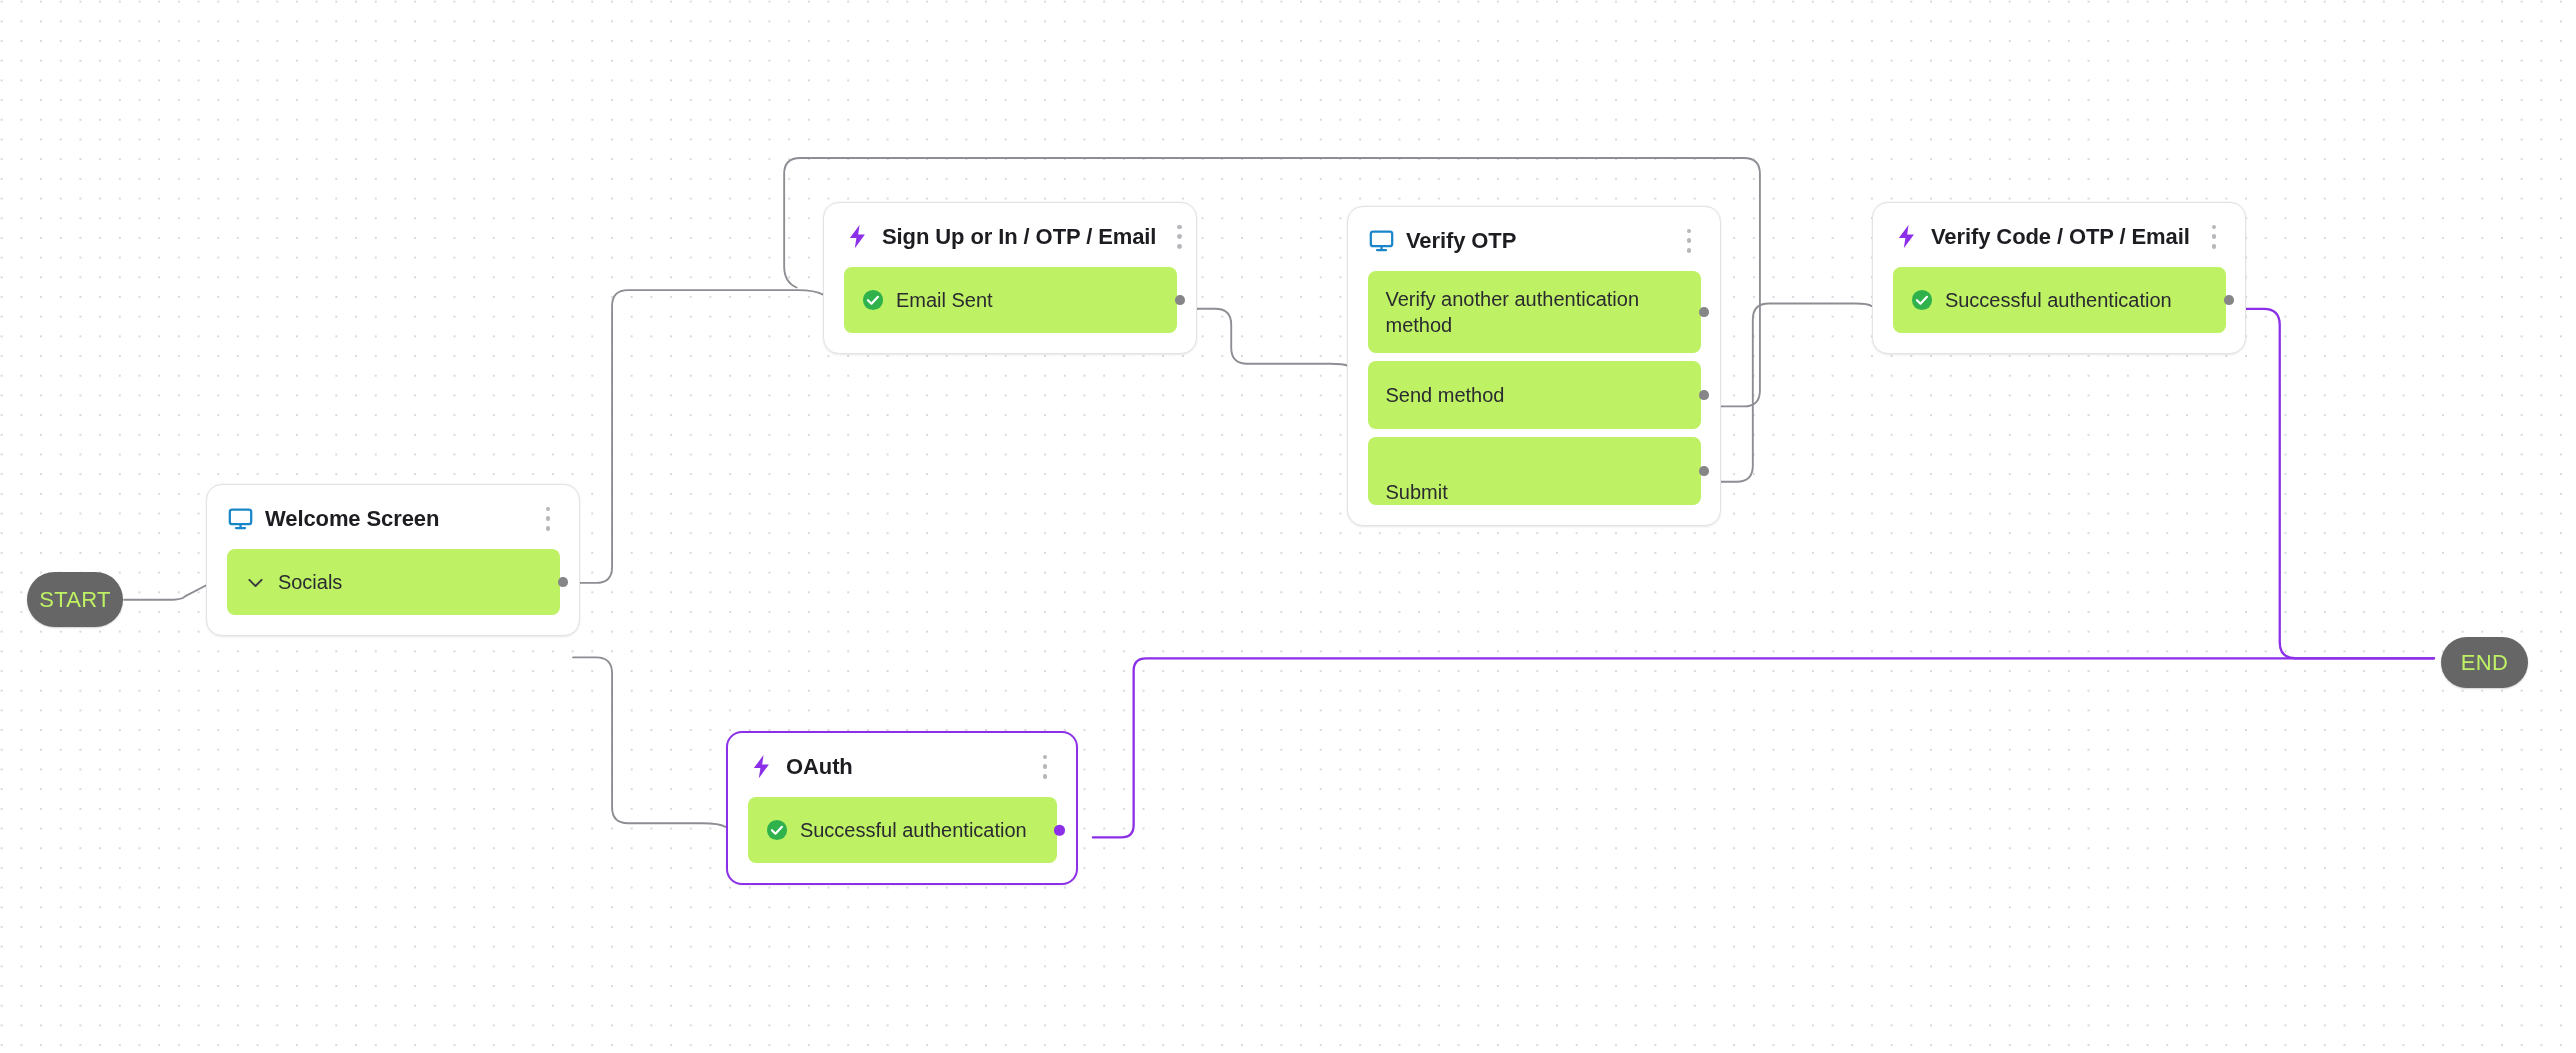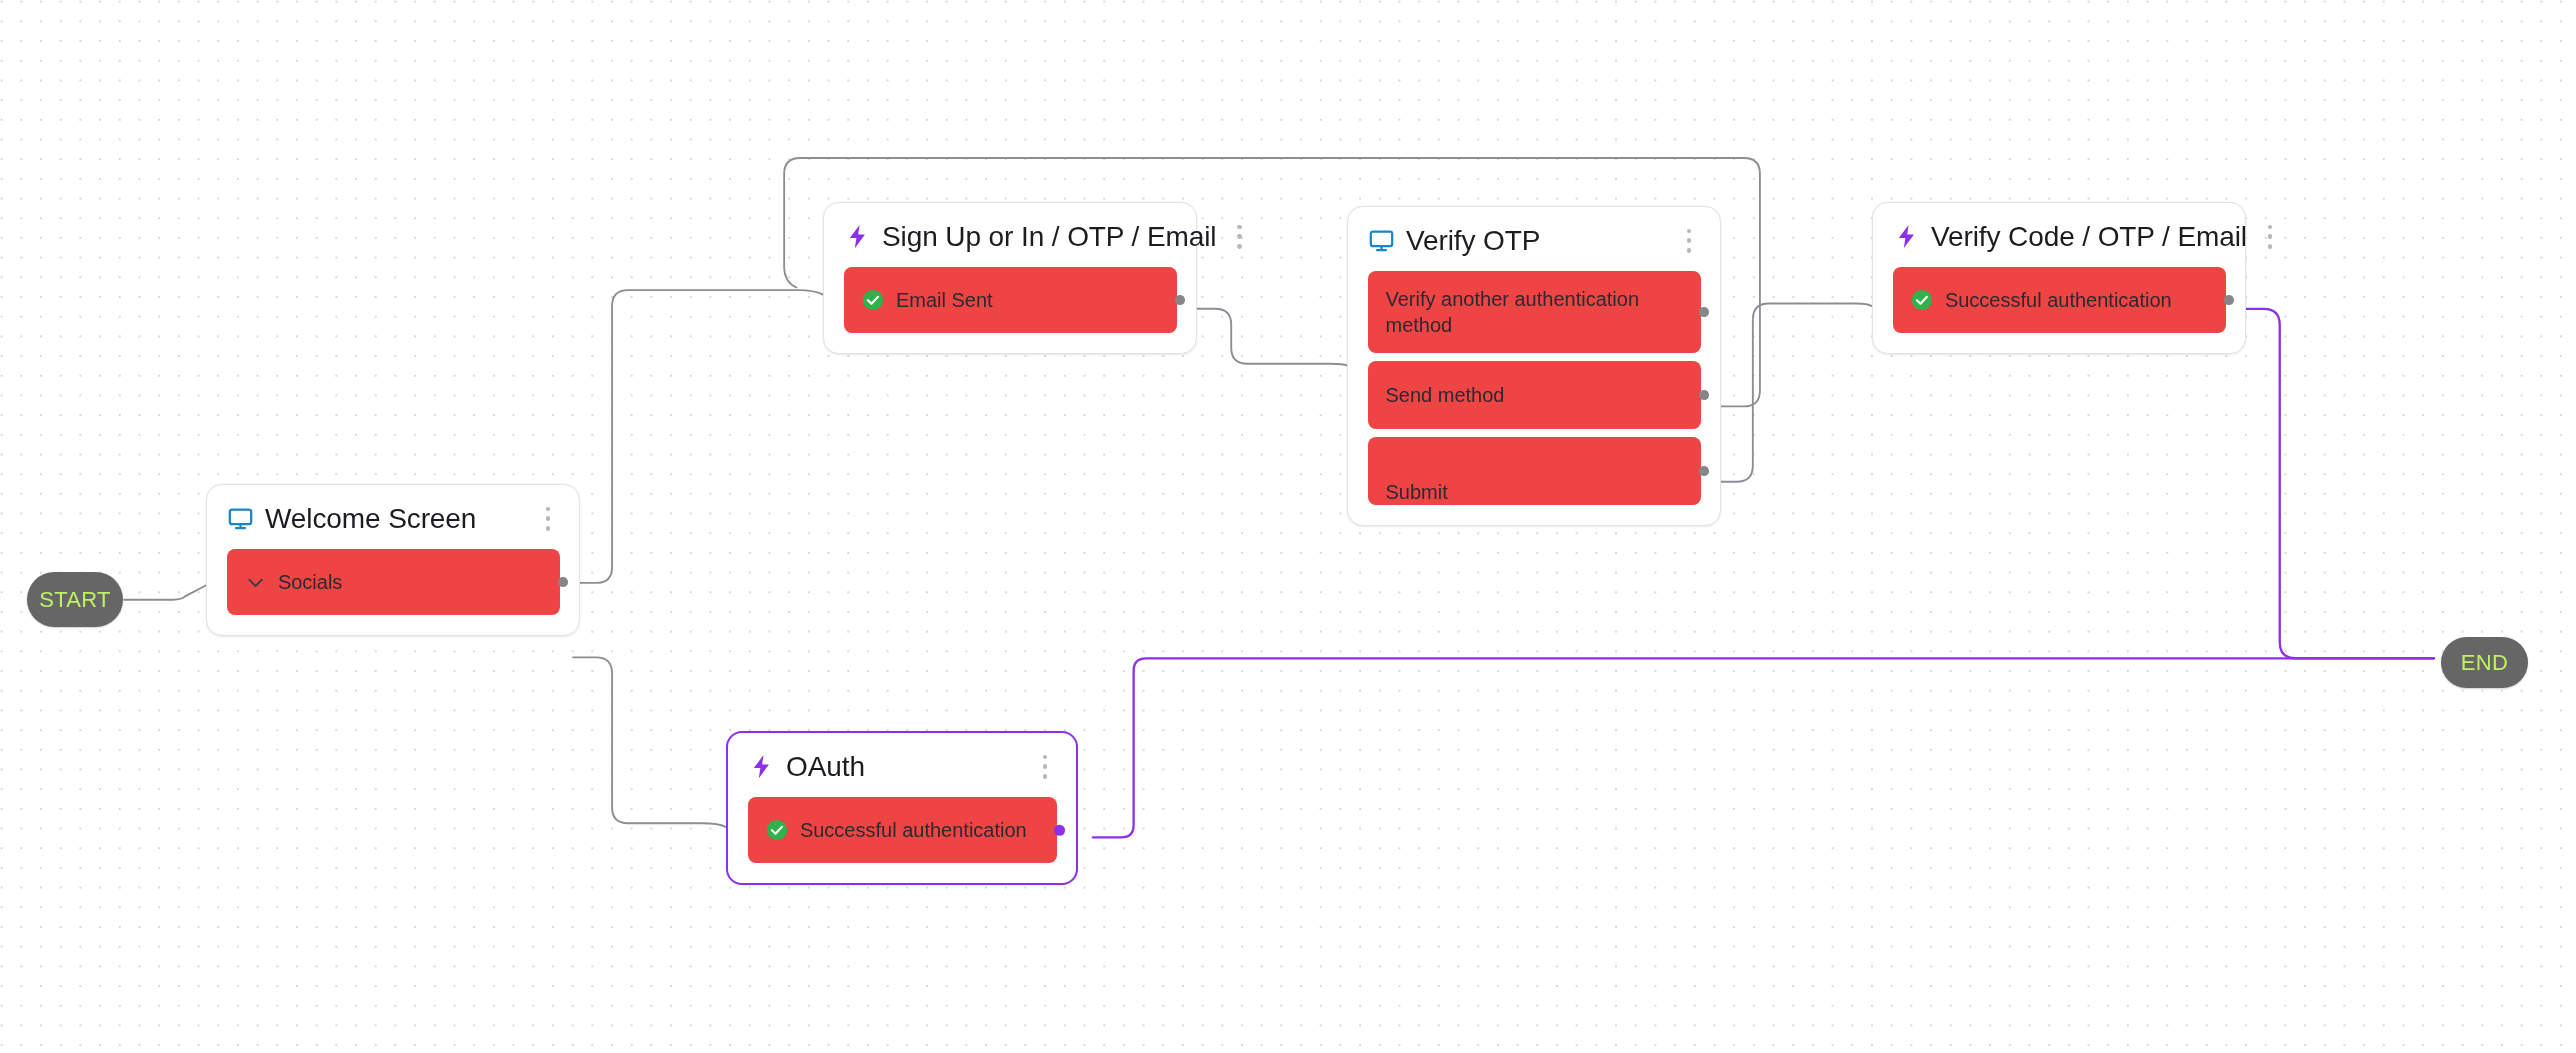--- a/index.html
+++ b/index.html
@@ -42,38 +42,38 @@
   .node.selected {
     border:2.7px solid #8b2fe8;
     box-shadow:0 0.9px 2.7px rgba(16,24,40,.06);
   }
   .node-head {
     height:64px;
     display:flex; align-items:center; gap:11.5px;
     padding-top:3.5px;
   }
   .node-title {
-    font-size:28px;
-    font-weight:normal;
+    font-size:22px;
+    font-weight:bold;
     color:#1c1c21;
     letter-spacing:-0.1px;
     white-space:nowrap;
     flex:1;
   }
   .kebab {
     width:23px; height:30px;
     display:flex; flex-direction:column; align-items:center; justify-content:center; gap:4.9px;
     cursor:pointer;
     flex:0 0 auto;
   }
   .kebab i { width:4.9px; height:4.9px; border-radius:50%; background:#b6b6bb; display:block; }
 
   .port {
     position:relative;
-    background:#ef4444;
+    background:#bef264;
     border-radius:8px;
     display:flex; align-items:center; gap:12.4px;
     padding:0 18px;
     margin-bottom:8px;
     font-size:20px;
     color:#2a2a30;
     line-height:1.32;
   }
   .port:last-child { margin-bottom:0; }
   .port .ptext { flex:1; }

